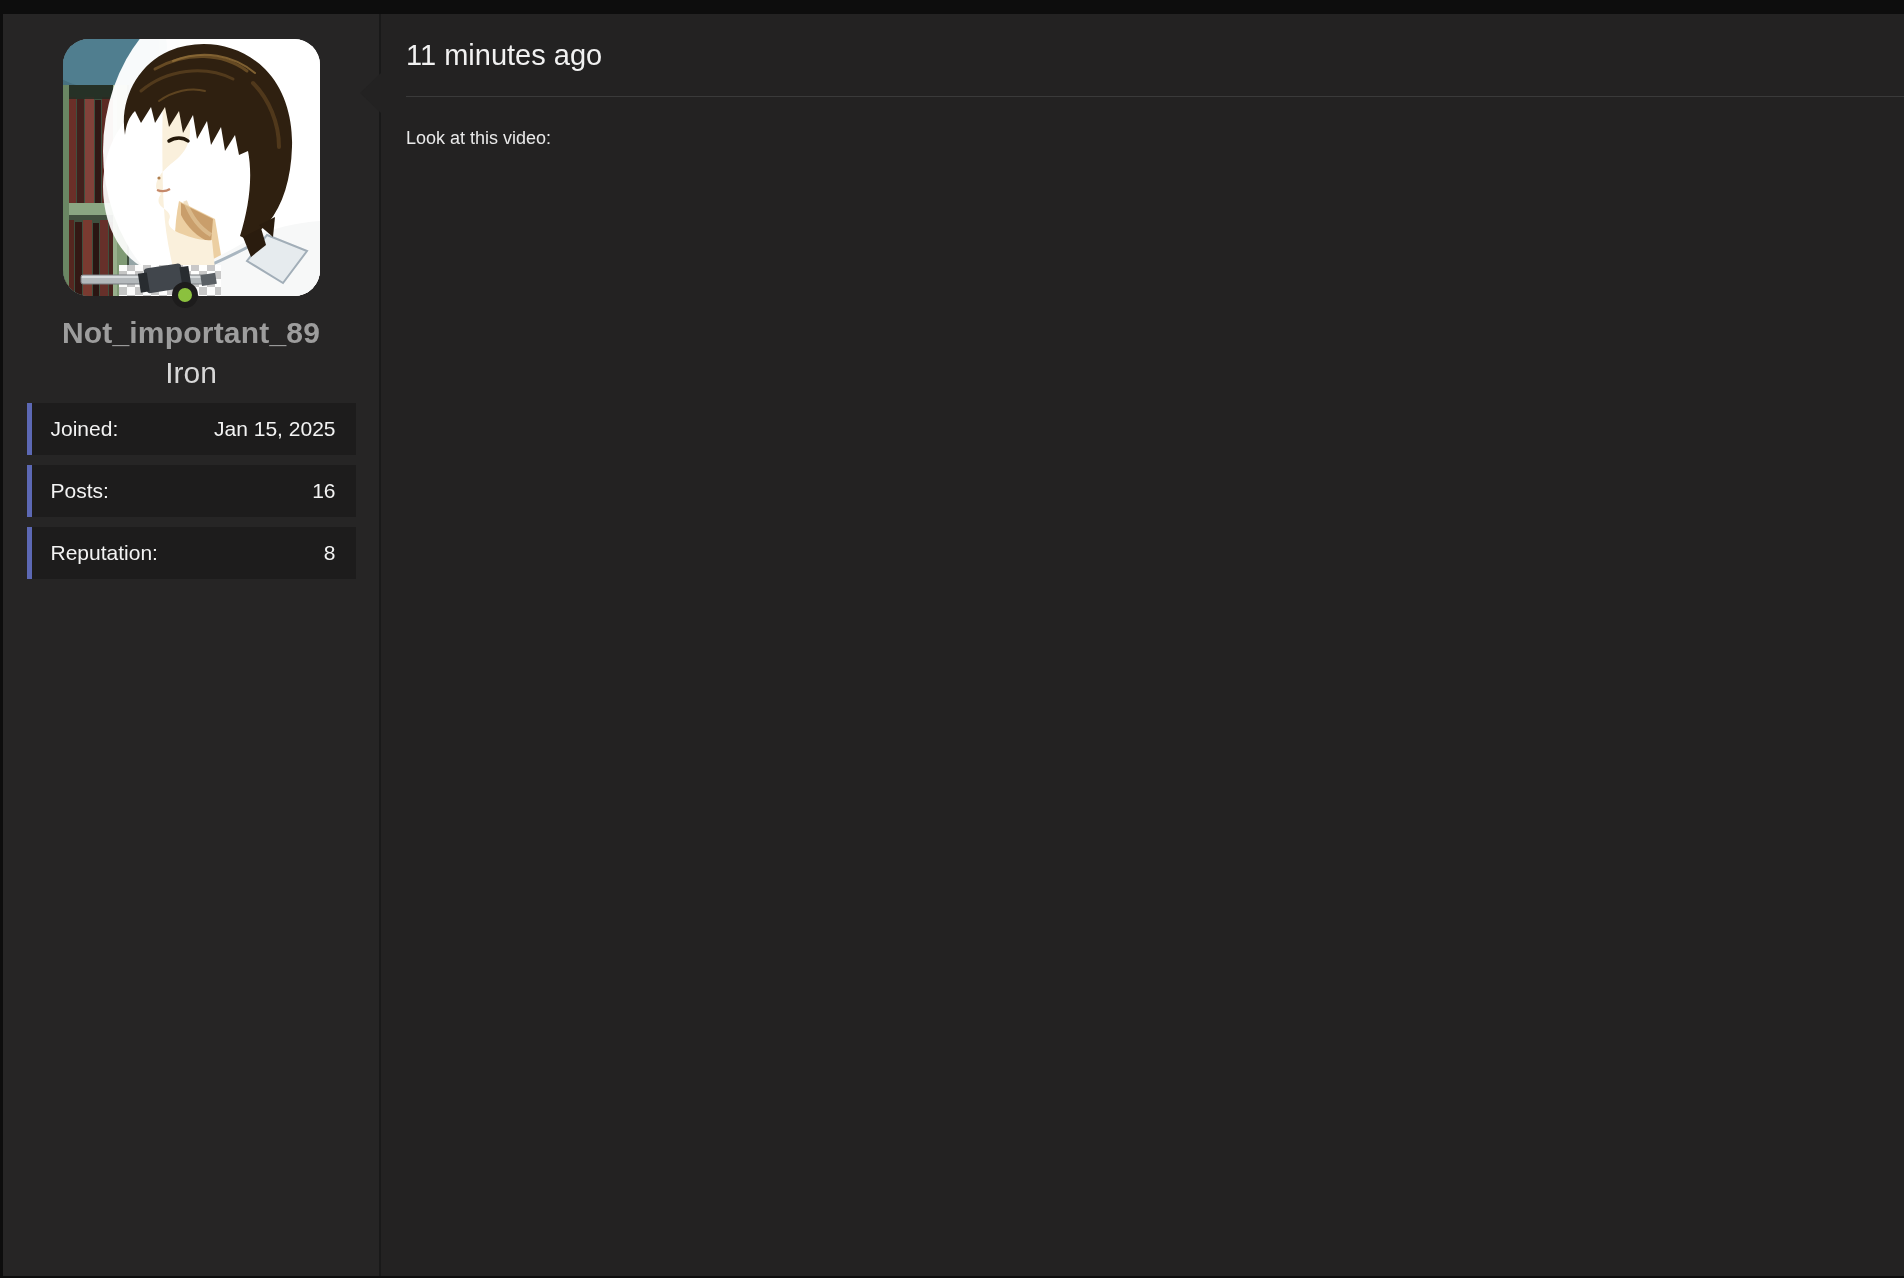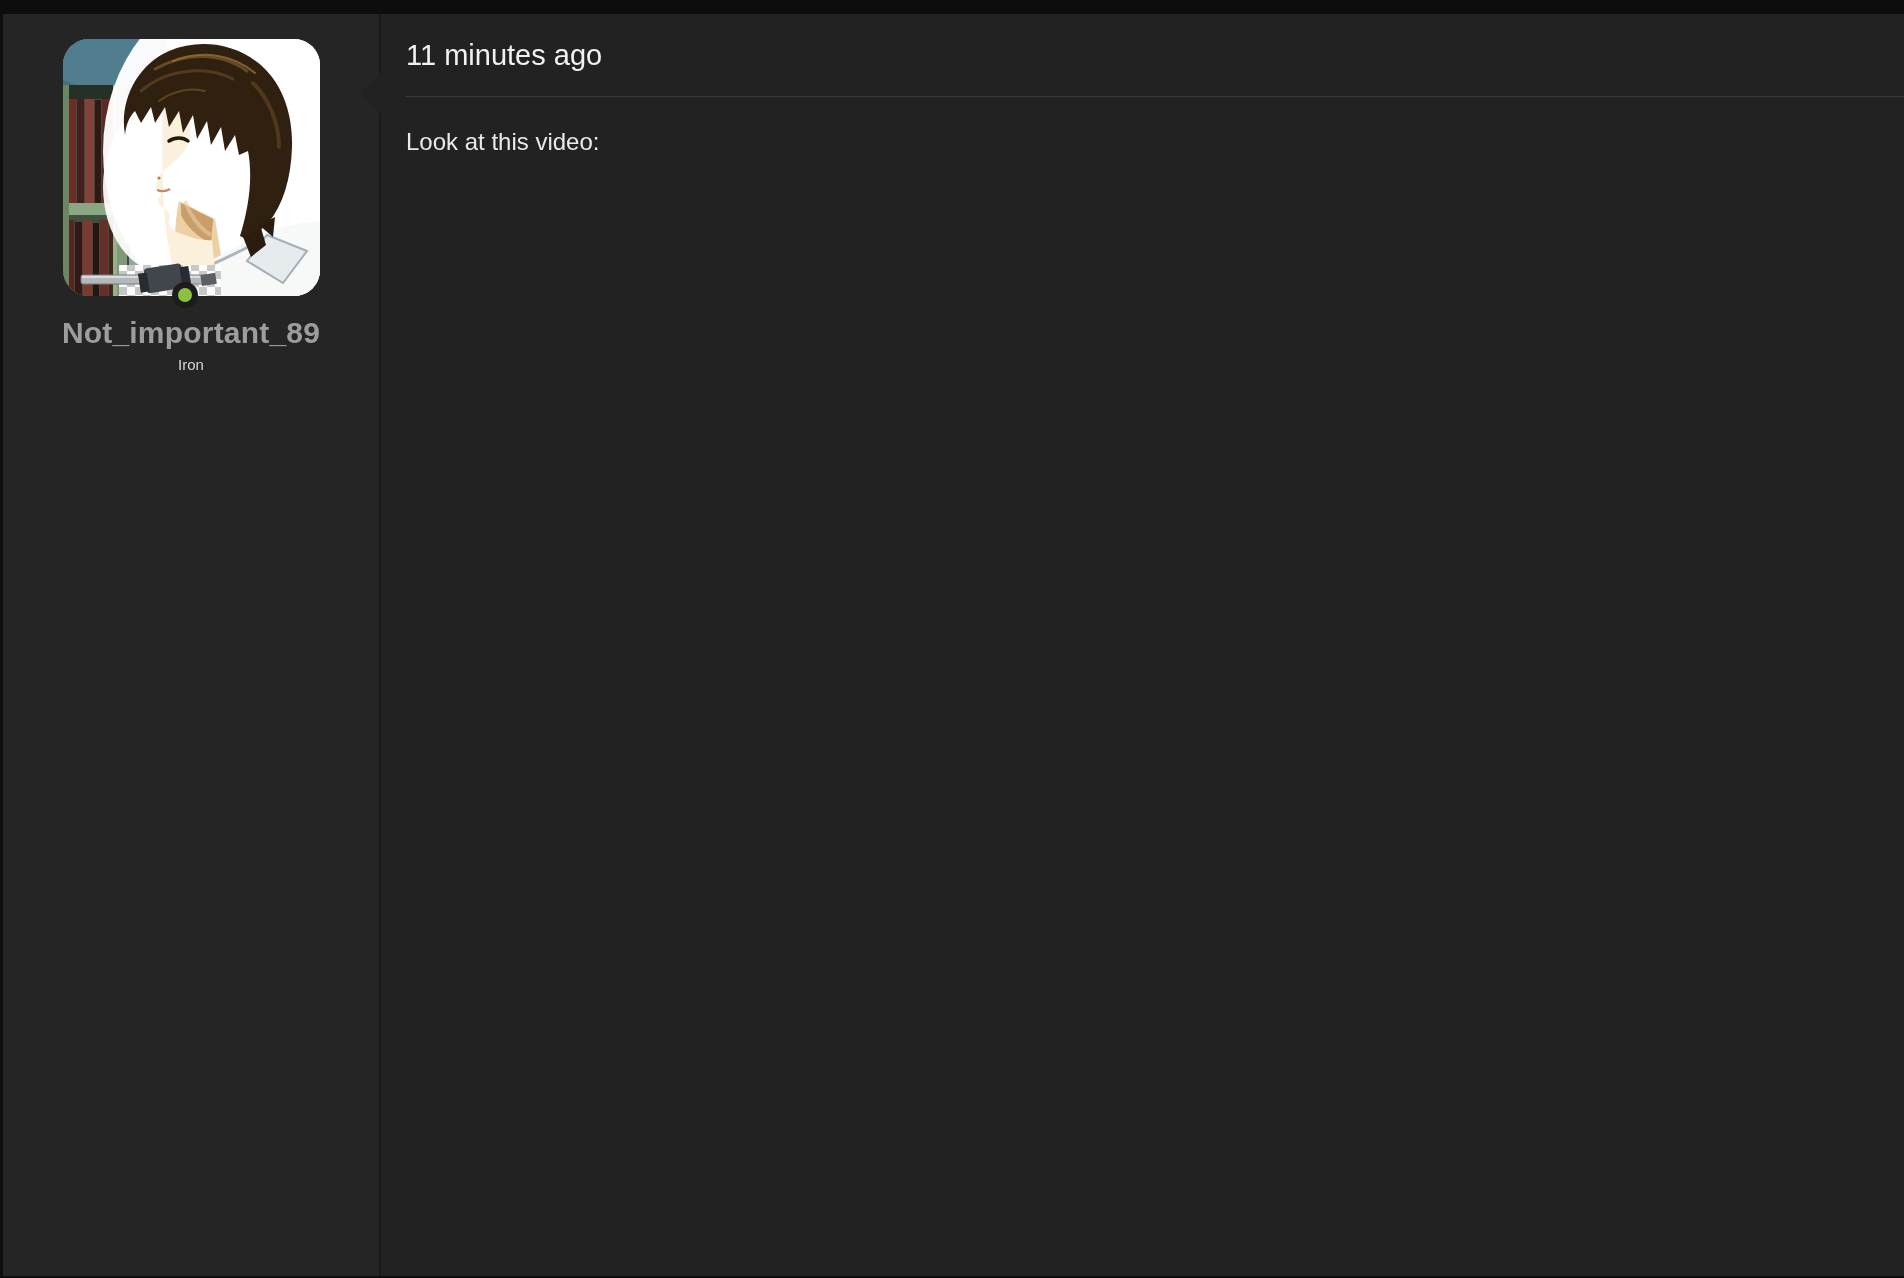--- a/index.html
+++ b/index.html
@@ -34,21 +34,21 @@
     width:26px; height:26px; border-radius:50%;
     background:#8bc13e; border:6px solid #1d1c1c;
   }
   .username {
     margin-top:20px;
     font-size:30px; font-weight:700; color:#9d9d9d;
     letter-spacing:0.2px;
   }
   .rank {
     margin-top:6px;
-    font-size:15px; color:#d7d7d7;
+    font-size:30px; color:#d7d7d7;
   }
   .stats {
     margin-top:13px; width:329px;
     display:flex; flex-direction:column; gap:10px;
   }
   .stat-row {
     height:52px; background:#1d1c1c;
     border-left:5px solid #5c68b4;
     display:flex; align-items:center; justify-content:space-between;
     padding:0 20px 0 19px;
@@ -69,21 +69,21 @@
     height:82px; display:flex; align-items:center;
     padding-left:25px;
   }
   .timestamp { font-size:29px; color:#f1f1f1; }
   .header-divider {
     margin-left:25px; height:0;
     border-top:1px solid #3a3a3a;
   }
   .post-body {
     padding:31px 25px;
-    font-size:24px; color:#e9e9e9;
+    font-size:18px; color:#e9e9e9;
   }
 </style>
 </head>
 <body>
 
 <div class="post-wrap">
 
   <div class="sidebar">
 
     <div class="avatar">
@@ -164,20 +164,34 @@
           </g>
           <rect x="138" y="235" width="15" height="11" fill="#5a5f64" transform="rotate(-9 145 240)"></rect>
         </svg>
       </span>
       <span class="status-dot"></span>
     </div>
 
     <div class="username">Not_important_89</div>
     <div class="rank">Iron</div>
 
+    <div class="stats">
+      <div class="stat-row">
+        <span>Joined:</span>
+        <span>Jan 15, 2025</span>
+      </div>
+      <div class="stat-row">
+        <span>Posts:</span>
+        <span>16</span>
+      </div>
+      <div class="stat-row">
+        <span>Reputation:</span>
+        <span>8</span>
+      </div>
+    </div>
   </div>
 
   <div class="main">
     <div class="notch"></div>
     <div class="post-header">
       <span class="timestamp">11 minutes ago</span>
     </div>
     <div class="header-divider"></div>
     <div class="post-body">
       <span>Look at this video:</span>

